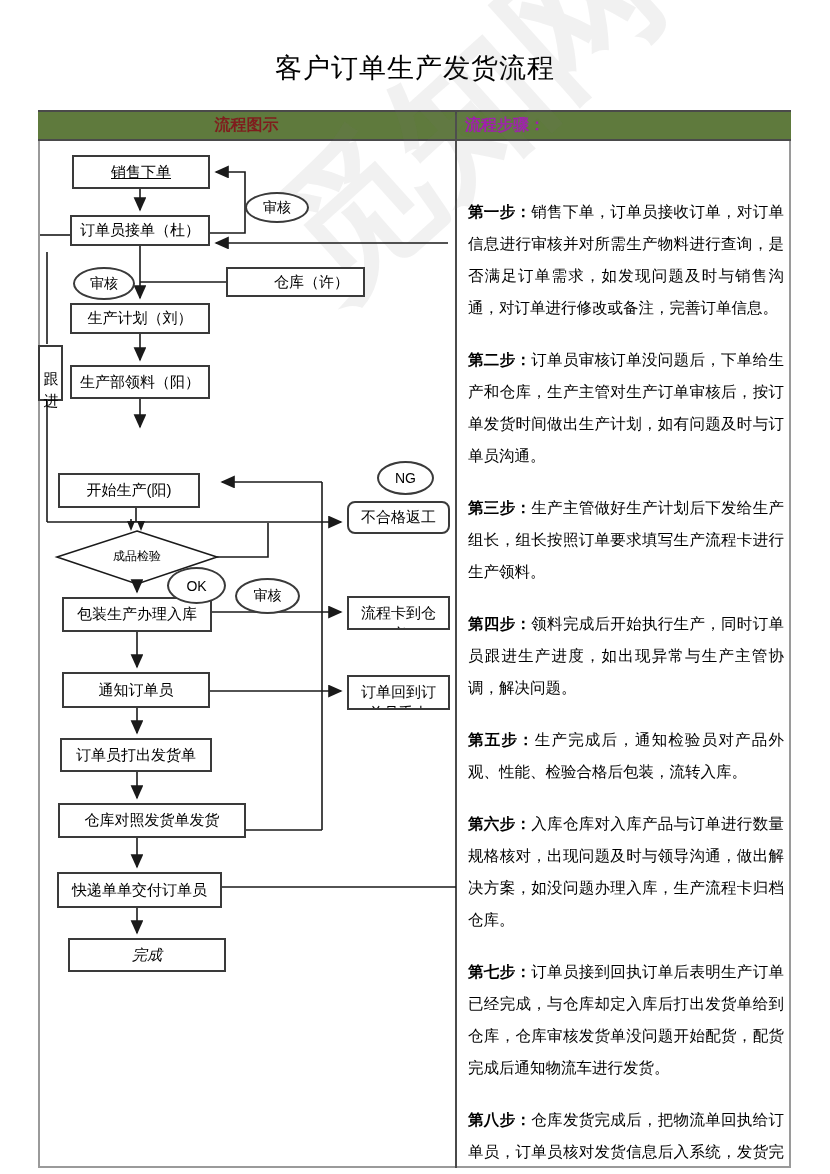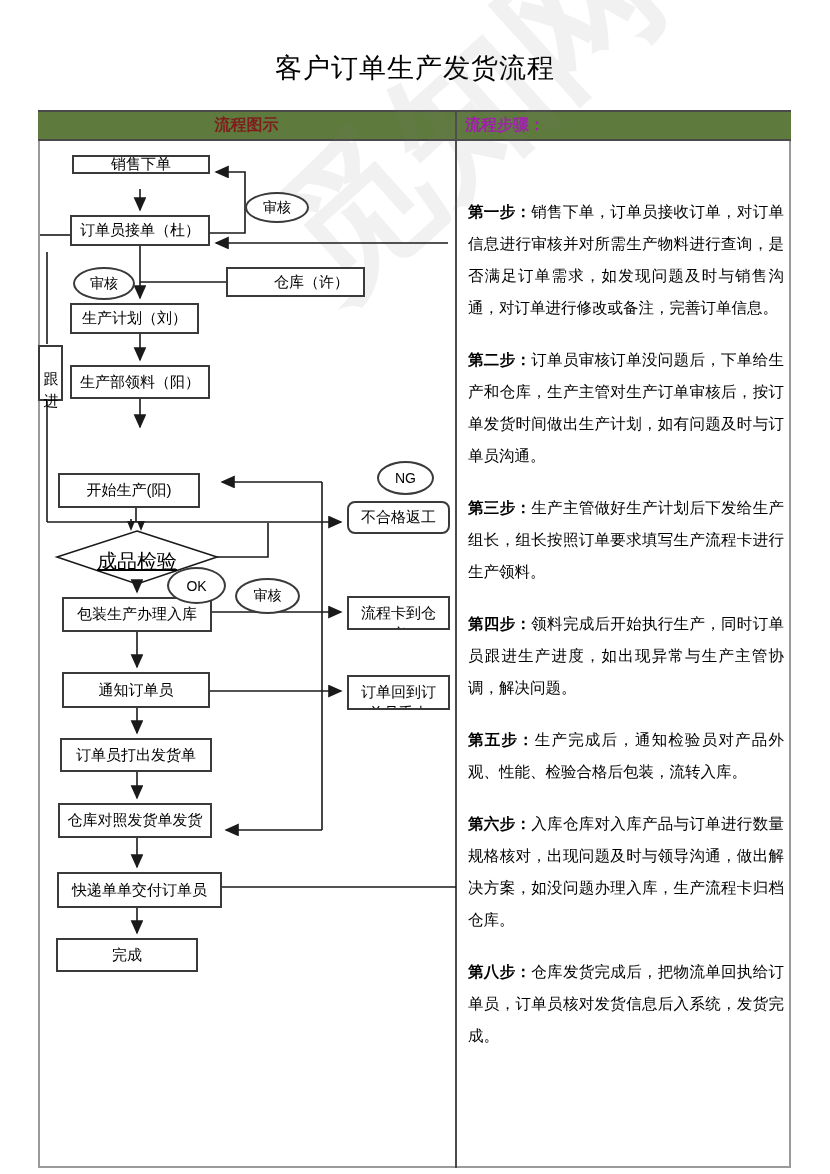--- a/index.html
+++ b/index.html
@@ -23,21 +23,21 @@
                color:rgba(120,120,120,0.10); transform:rotate(-42deg); transform-origin:left top;
                white-space:nowrap; pointer-events:none; z-index:1; }
 
   
   .fc-svg { position:absolute; left:0; top:0; z-index:2; }
   .node { position:absolute; background:#fff; border:2px solid #3a3a3a; font-size:15px;
           color:#000; display:flex; align-items:center; justify-content:center;
           text-align:center; z-index:3; line-height:1.25; }
   .ellipse { position:absolute; background:#fff; border:2px solid #3a3a3a; border-radius:50%;
              font-size:14px; display:flex; align-items:center; justify-content:center; z-index:4; }
-  .diamond-label { position:absolute; z-index:3; font-size:20px; text-align:center; background:transparent;text-decoration:underline; }
+  .diamond-label { position:absolute; z-index:3; font-size:12px; text-align:center; background:transparent; }
   .clipbox { position:absolute; background:#fff; border:2px solid #3a3a3a; overflow:hidden;
              z-index:3; font-size:15px; }
   .clipbox .inner { width:82px; margin:0 auto; padding-top:4px; line-height:21px; text-align:center; }
   .vertbox { position:absolute; background:#fff; border:2px solid #3a3a3a; z-index:3;
              font-size:15px; text-align:right; line-height:22px; padding-top:21px; }
   .vertbox .inner { width:16px; margin:0 auto; word-break:break-all; }
 
   
   .steps { position:absolute; left:468px; top:196px; width:316px; z-index:2; }
   .steps p { font-size:15.5px; line-height:32px; text-align:justify; color:#000;
@@ -118,27 +118,27 @@
 
       <path d="M222,887 H456"></path>
 
       <path d="M137,908 V933" marker-end="url(#arr)"></path>
     </g>
 
     <polygon points="127,521 135,521 131,531" fill="#1a1a1a"></polygon>
     <polygon points="137,521 145,521 141,531" fill="#1a1a1a"></polygon>
   </svg>
 
-  <div class="node" style="left:72px; top:155px; width:138px; height:19px;">销售下单</div>
+  <div class="node" style="left:72px; top:155px; width:138px; height:34px;text-decoration:underline;">销售下单</div>
 
   <div class="node" style="left:70px; top:215px; width:140px; height:31px;">订单员接单（杜）</div>
 
   <div class="node" style="left:226px; top:267px; width:139px; height:30px;padding-left:32px;">仓库（许）</div>
 
-  <div class="node" style="left:70px; top:303px; width:129px; height:31px;">生产计划（刘）</div>
+  <div class="node" style="left:70px; top:303px; width:140px; height:31px;">生产计划（刘）</div>
 
   <div class="vertbox" style="left:38px; top:345px; width:25px; height:56px;">
     <div class="inner">跟进</div>
   </div>
 
   <div class="node" style="left:70px; top:365px; width:140px; height:34px;">生产部领料（阳）</div>
 
   <div class="node" style="left:58px; top:473px; width:142px; height:35px;">开始生产(阳)</div>
 
   <div class="node" style="left:347px; top:501px; width:103px; height:33px;border-radius:8px;">不合格返工</div>
@@ -152,35 +152,36 @@
   </div>
 
   <div class="node" style="left:62px; top:672px; width:148px; height:36px;">通知订单员</div>
 
   <div class="clipbox" style="left:347px; top:675px; width:103px; height:35px;">
     <div class="inner">订单回到订单员手上</div>
   </div>
 
   <div class="node" style="left:60px; top:738px; width:152px; height:34px;">订单员打出发货单</div>
 
-  <div class="node" style="left:58px; top:803px; width:154px; height:35px;">仓库对照发货单发货</div>
+  <div class="node" style="left:58px; top:803px; width:188px; height:35px;">仓库对照发货单发货</div>
 
   <div class="node" style="left:57px; top:872px; width:165px; height:36px;">快递单单交付订单员</div>
 
-  <div class="node" style="left:56px; top:938px; width:142px; height:34px;">完成</div>
+  <div class="node" style="left:68px; top:938px; width:158px; height:34px;font-style:italic;">完成</div>
 
   <div class="ellipse" style="left:245px; top:192px; width:64px; height:31px;">审核</div>
   <div class="ellipse" style="left:73px; top:267px; width:62px; height:33px;">审核</div>
   <div class="ellipse" style="left:377px; top:461px; width:57px; height:34px;">NG</div>
   <div class="ellipse" style="left:167px; top:567px; width:59px; height:37px;">OK</div>
   <div class="ellipse" style="left:235px; top:578px; width:65px; height:36px;">审核</div>
 
   <div class="steps">
     <p><b>第一步：</b><span>销售下单，订单员接收订单，对订单信息进行审核并对所需生产物料进行查询，是否满足订单需求，如发现问题及时与销售沟通，对订单进行修改或备注，完善订单信息。</span></p>
     <p><b>第二步：</b><span>订单员审核订单没问题后，下单给生产和仓库，生产主管对生产订单审核后，按订单发货时间做出生产计划，如有问题及时与订单员沟通。</span></p>
     <p><b>第三步：</b><span>生产主管做好生产计划后下发给生产组长，组长按照订单要求填写生产流程卡进行生产领料。</span></p>
     <p><b>第四步：</b><span>领料完成后开始执行生产，同时订单员跟进生产进度，如出现异常与生产主管协调，解决问题。</span></p>
     <p><b>第五步：</b><span>生产完成后，通知检验员对产品外观、性能、检验合格后包装，流转入库。</span></p>
     <p><b>第六步：</b><span>入库仓库对入库产品与订单进行数量规格核对，出现问题及时与领导沟通，做出解决方案，如没问题办理入库，生产流程卡归档仓库。</span></p>
+    <p><b>第七步：</b><span>订单员接到回执订单后表明生产订单已经完成，与仓库却定入库后打出发货单给到仓库，仓库审核发货单没问题开始配货，配货完成后通知物流车进行发货。</span></p>
     <p><b>第八步：</b><span>仓库发货完成后，把物流单回执给订单员，订单员核对发货信息后入系统，发货完成。</span></p>
   </div>
 
 </div>
 
 </body></html>

